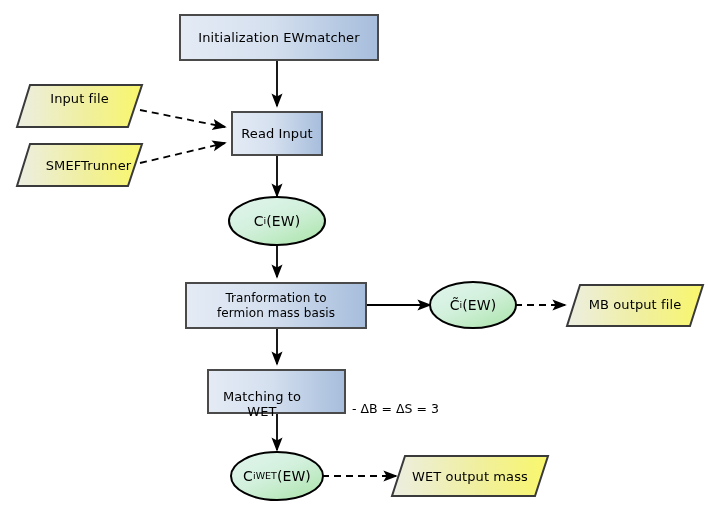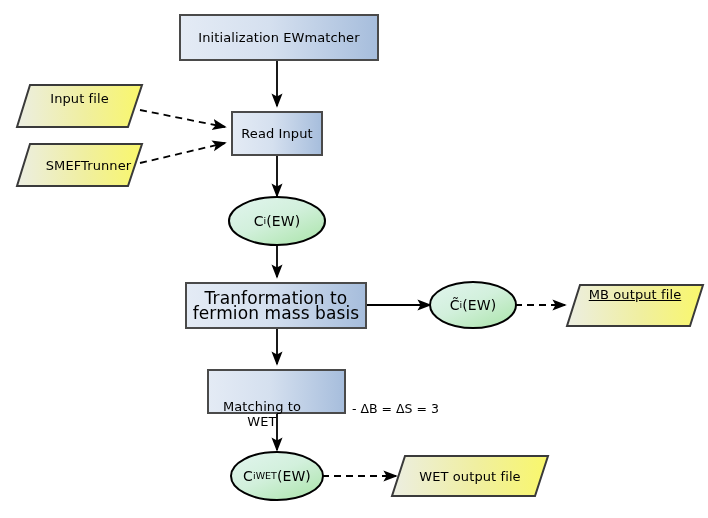--- a/index.html
+++ b/index.html
@@ -33,21 +33,21 @@
     align-items: center;
     justify-content: center;
     text-align: center;
     color: #000000;
     font-size: 13px;
     line-height: 15px;
     white-space: pre-line;
     pointer-events: none;
     letter-spacing: 0.1px;
   }
-  .label-sm { font-size: 17px; }
+  .label-sm { font-size: 12px; }
   .formula {
     font-size: 14px;
     line-height: 1;
   }
   .formula sub {
     font-size: 9.5px;
     vertical-align: -0.35em;
     line-height: 0;
   }
   .formula sup {
@@ -163,27 +163,27 @@
     <span>C</span><sub>i</sub><span>(EW)</span>
   </div>
 
   <div class="node-label label-sm" style="left:186px; top:283px; width:180px; height:45px;">Tranformation to
 fermion mass basis</div>
 
   <div class="node-label formula" style="left:430px; top:282px; width:86px; height:46px;">
     <span>C̃</span><sub>i</sub><span>(EW)</span>
   </div>
 
-  <div class="node-label" style="left:567px; top:274px; width:136px; height:41px;text-decoration:underline;">MB output file</div>
+  <div class="node-label" style="left:567px; top:284px; width:136px; height:41px;">MB output file</div>
 
-  <div class="node-label" style="left:208px; top:392px; width:108px; height:43px;">Matching to WET</div>
+  <div class="node-label" style="left:208px; top:382px; width:108px; height:43px;">Matching to WET</div>
 
   <div class="node-label formula" style="left:231px; top:452px; width:92px; height:48px;">
     <span>C</span><sub>i</sub><sup>WET</sup><span>(EW)</span>
   </div>
 
-  <div class="node-label" style="left:392px; top:456px; width:156px; height:40px;">WET output file</div>
+  <div class="node-label" style="left:392px; top:456px; width:156px; height:40px;">WET output mass</div>
 
   <div class="annot-list">
     <span class="annot-line">- ΔB = ΔS = 3</span>
   </div>
 
 </div>
 
 </body></html>

